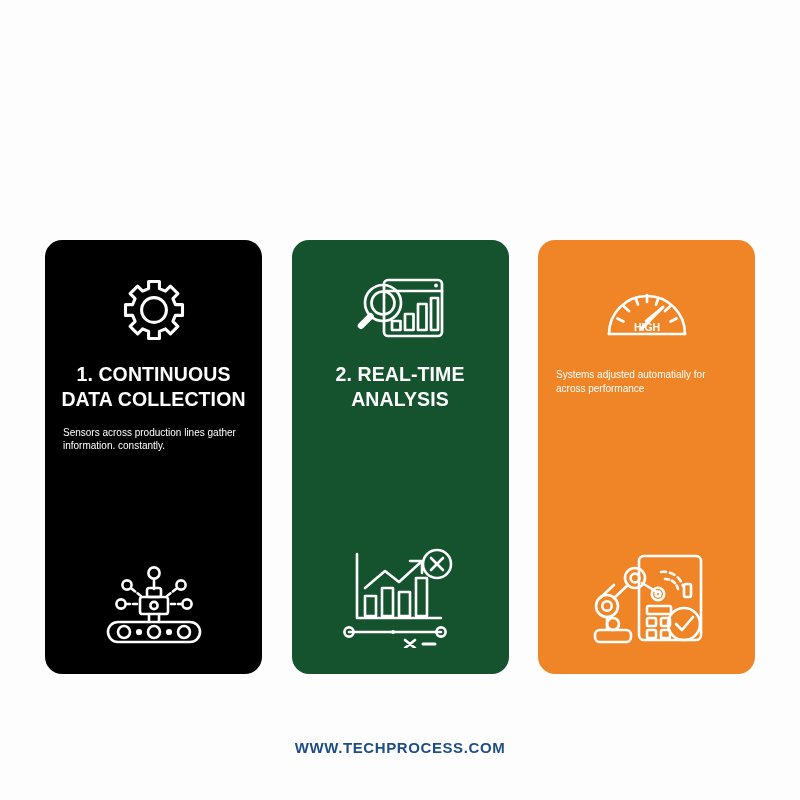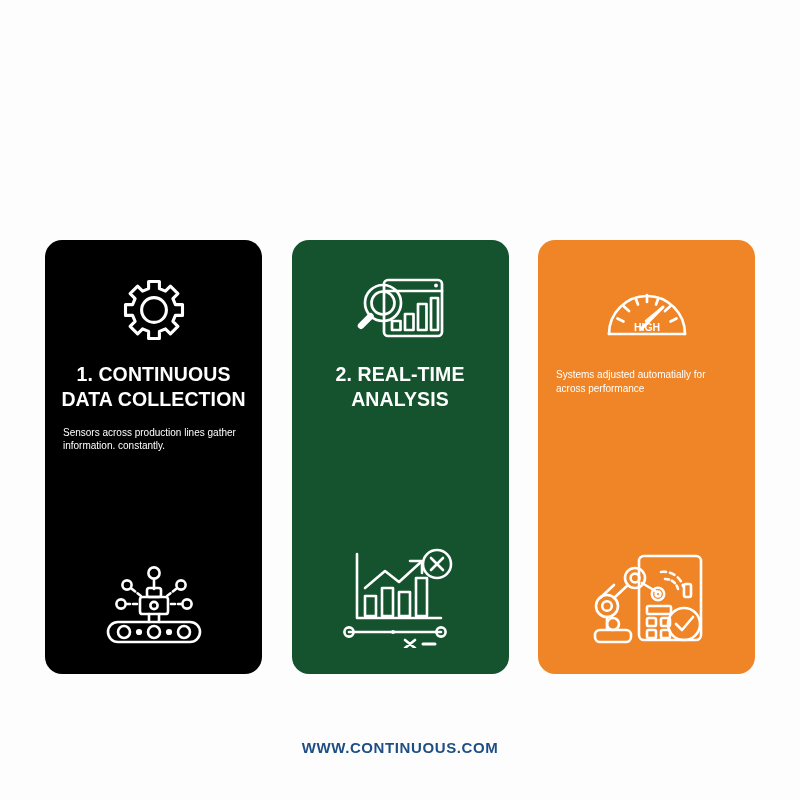--- a/index.html
+++ b/index.html
@@ -287,15 +287,15 @@
 
           <circle cx="26" cy="72" r="6"></circle>
           <path d="M20 65 L20 76"></path>
           <rect x="8" y="78" width="36" height="12" rx="5"></rect>
         </svg>
       </div>
     </div>
 
   </div>
 
-  <div class="footer">WWW.CONTINUOUS.COM</div>
+  <div class="footer">WWW.TECHPROCESS.COM</div>
 
 </div>
 
 </body></html>

